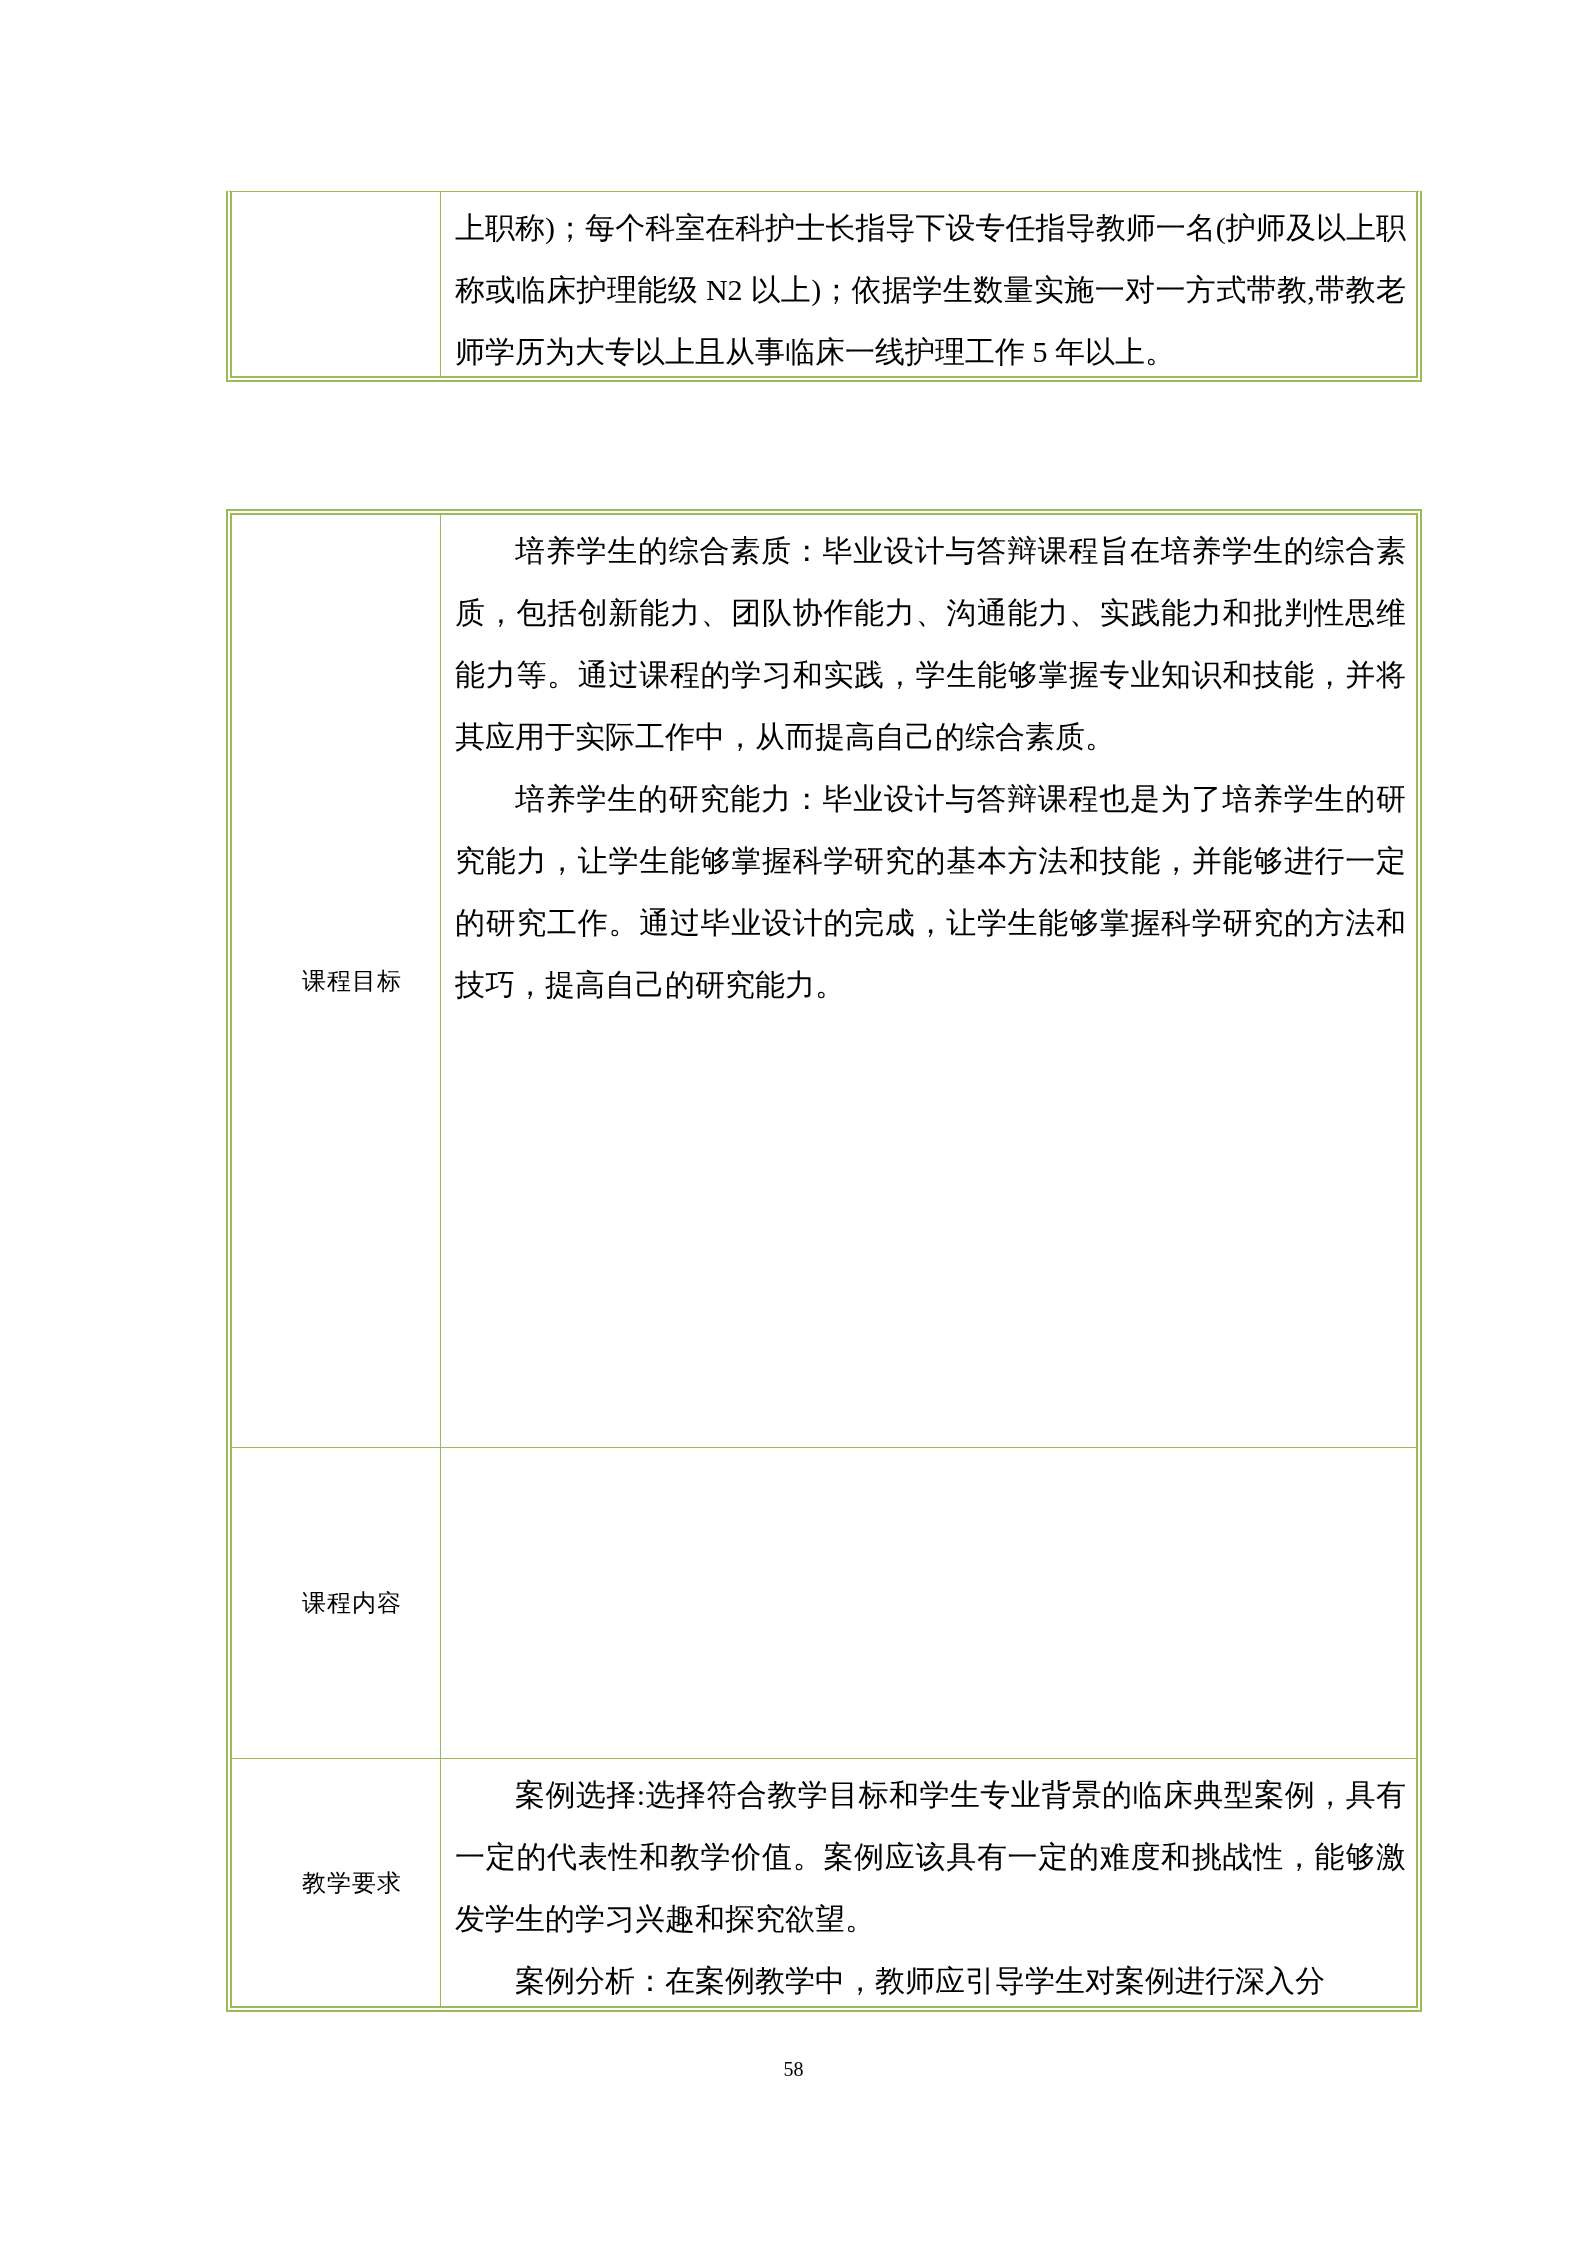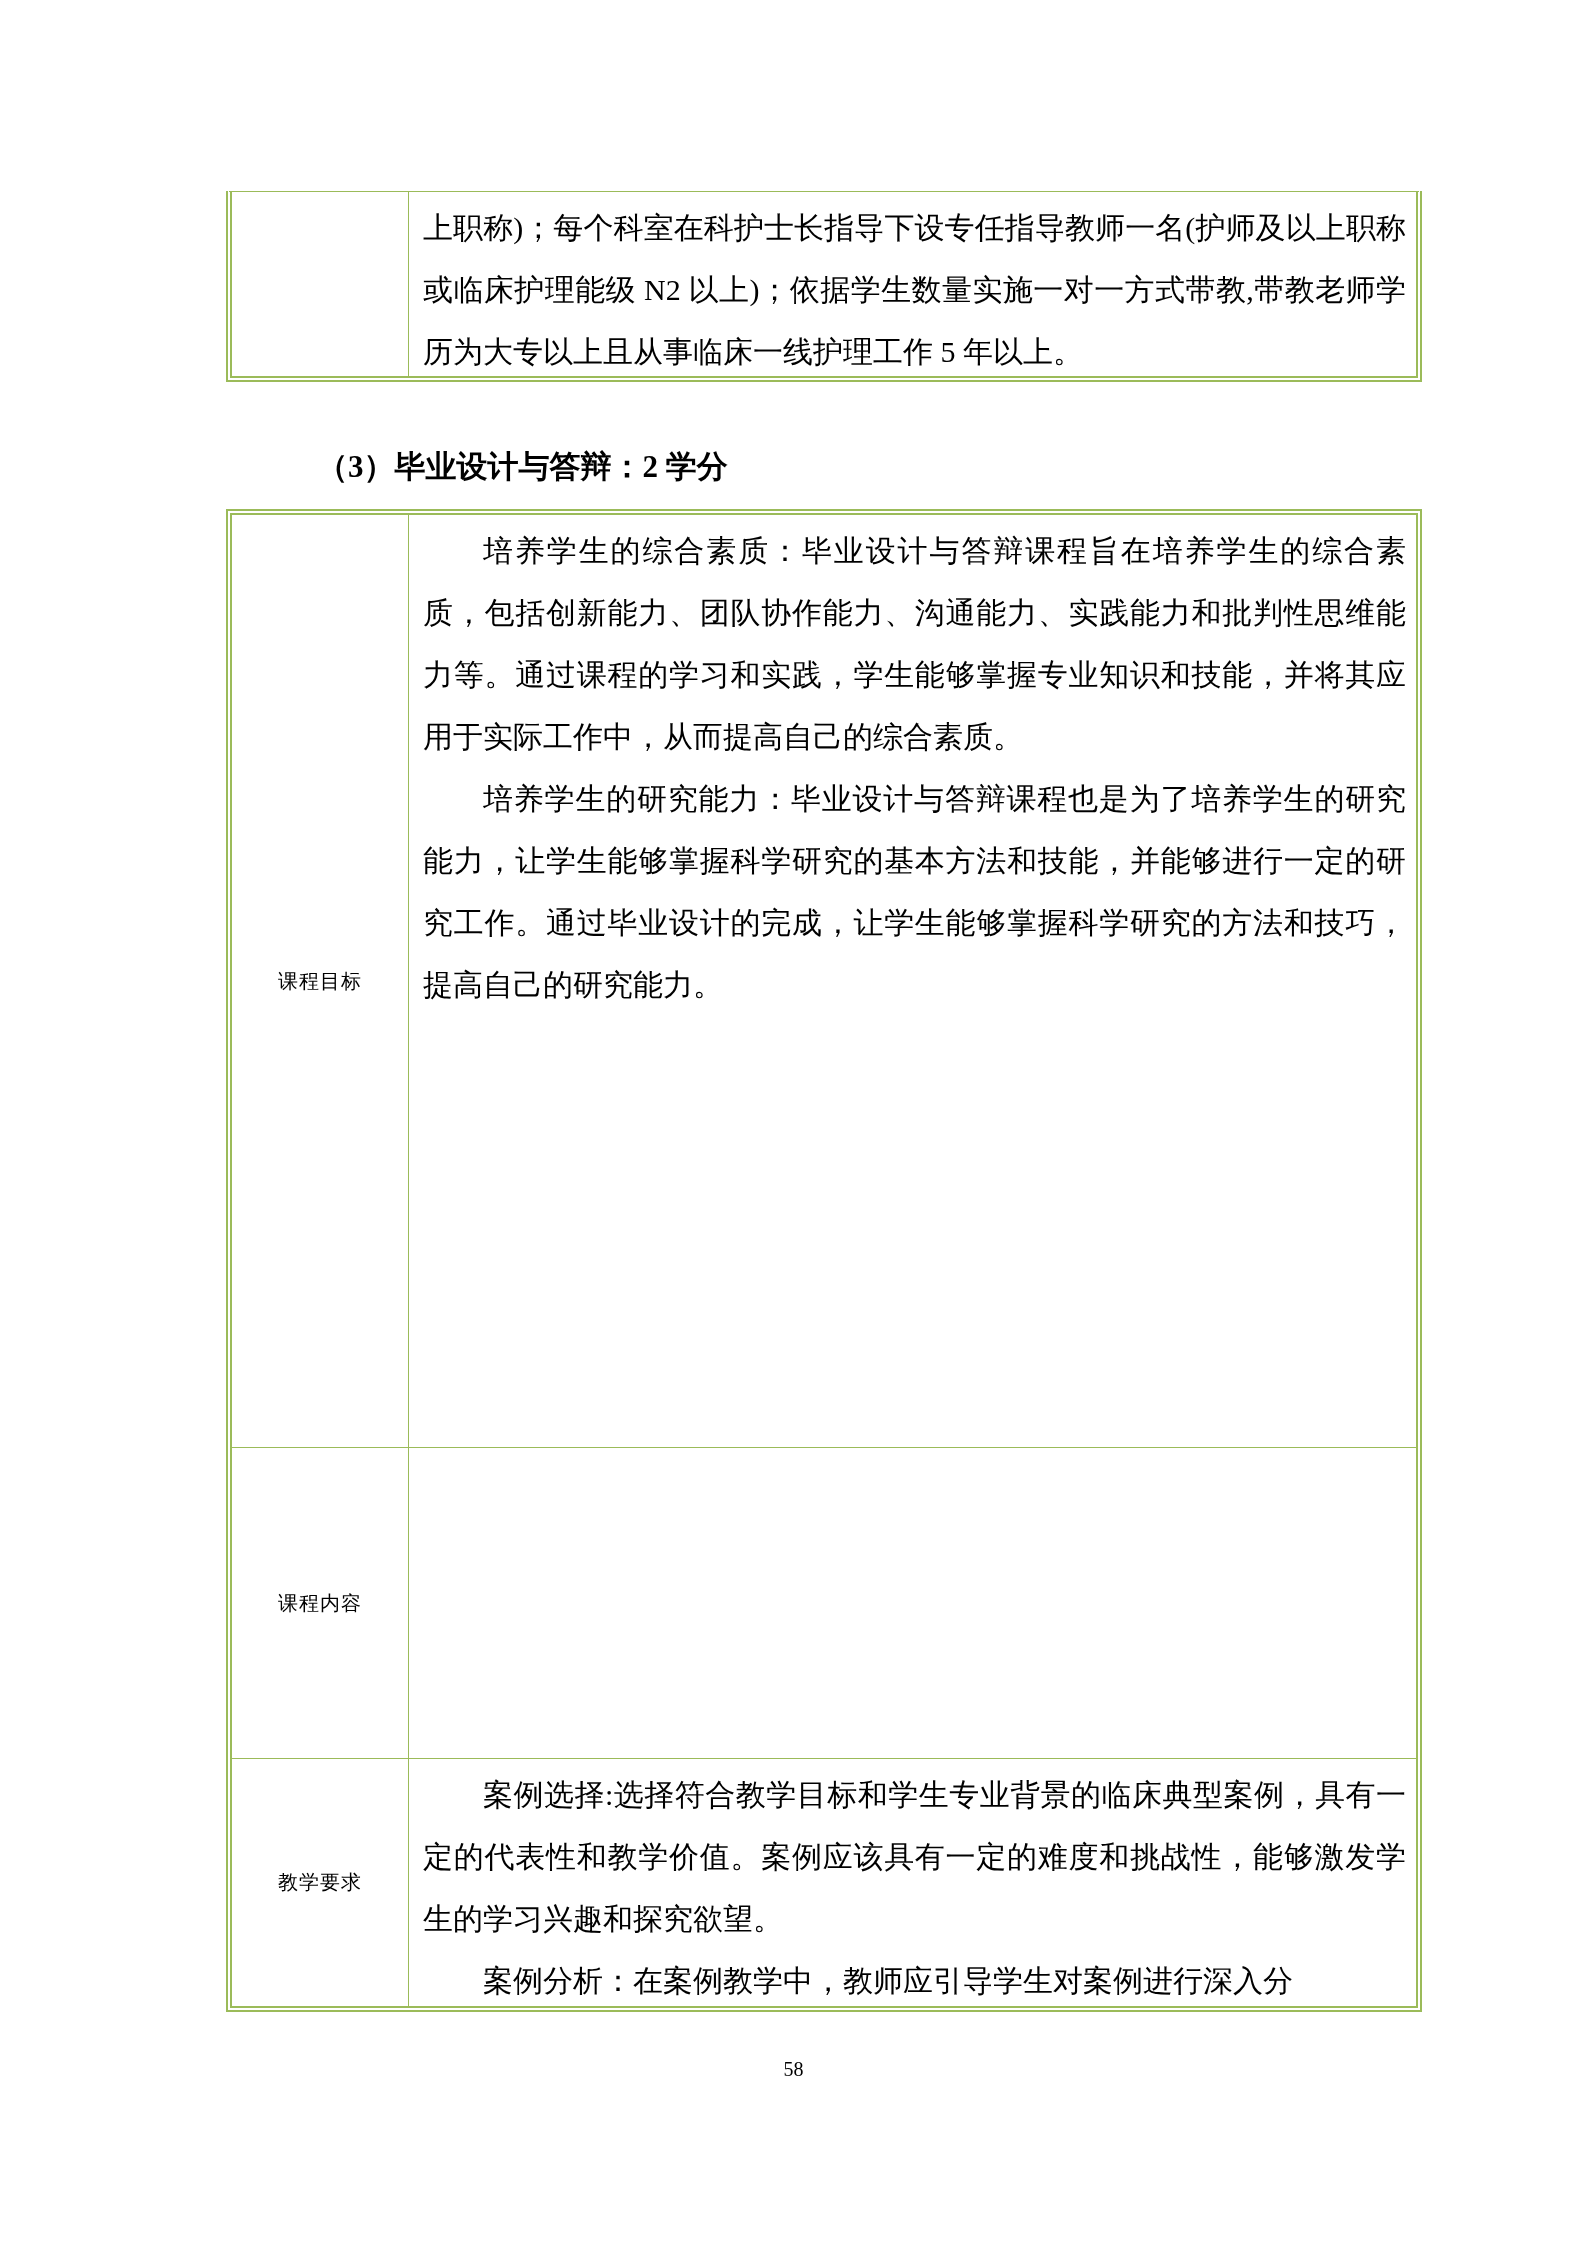--- a/index.html
+++ b/index.html
@@ -42,23 +42,24 @@
   .row-objectives   { height: 932px; }
   .row-content      { height: 311px; }
   .row-requirements { height: 248px; }
   .label-col {
     width: 177px;
     min-width: 177px;
     border-right: 1px solid #9bbb59;
     display: flex;
     align-items: center;
     justify-content: center;
-    font-size: 20px;
+    font-size: 24px;
     letter-spacing: 1px;
     white-space: nowrap;
+    margin-left: 32px;
   }
   .cont-table .label-col { border-right: 1px solid #9bbb59; }
   .content-col {
     flex: 1;
     padding: 5px 10px 0 14px;
     font-size: 30px;
     line-height: 62px;
     text-align: justify;
     overflow: hidden;
   }
@@ -89,21 +90,20 @@
 
 <div class="page">
 
   <div class="cont-table">
     <div class="label-col"></div>
     <div class="content-col">
       <p class="no-indent">上职称)；每个科室在科护士长指导下设专任指导教师一名(护师及以上职称或临床护理能级 N2 以上)；依据学生数量实施一对一方式带教,带教老师学历为大专以上且从事临床一线护理工作 5 年以上。</p>
     </div>
   </div>
 
-  <div class="section-heading">（3）毕业设计与答辩：2 学分</div>
 
   <div class="main-table">
 
     <div class="t-row row-objectives">
       <div class="label-col">课程目标</div>
       <div class="content-col">
         <p>培养学生的综合素质：毕业设计与答辩课程旨在培养学生的综合素质，包括创新能力、团队协作能力、沟通能力、实践能力和批判性思维能力等。通过课程的学习和实践，学生能够掌握专业知识和技能，并将其应用于实际工作中，从而提高自己的综合素质。</p>
         <p>培养学生的研究能力：毕业设计与答辩课程也是为了培养学生的研究能力，让学生能够掌握科学研究的基本方法和技能，并能够进行一定的研究工作。通过毕业设计的完成，让学生能够掌握科学研究的方法和技巧，提高自己的研究能力。</p>
       </div>
     </div>

